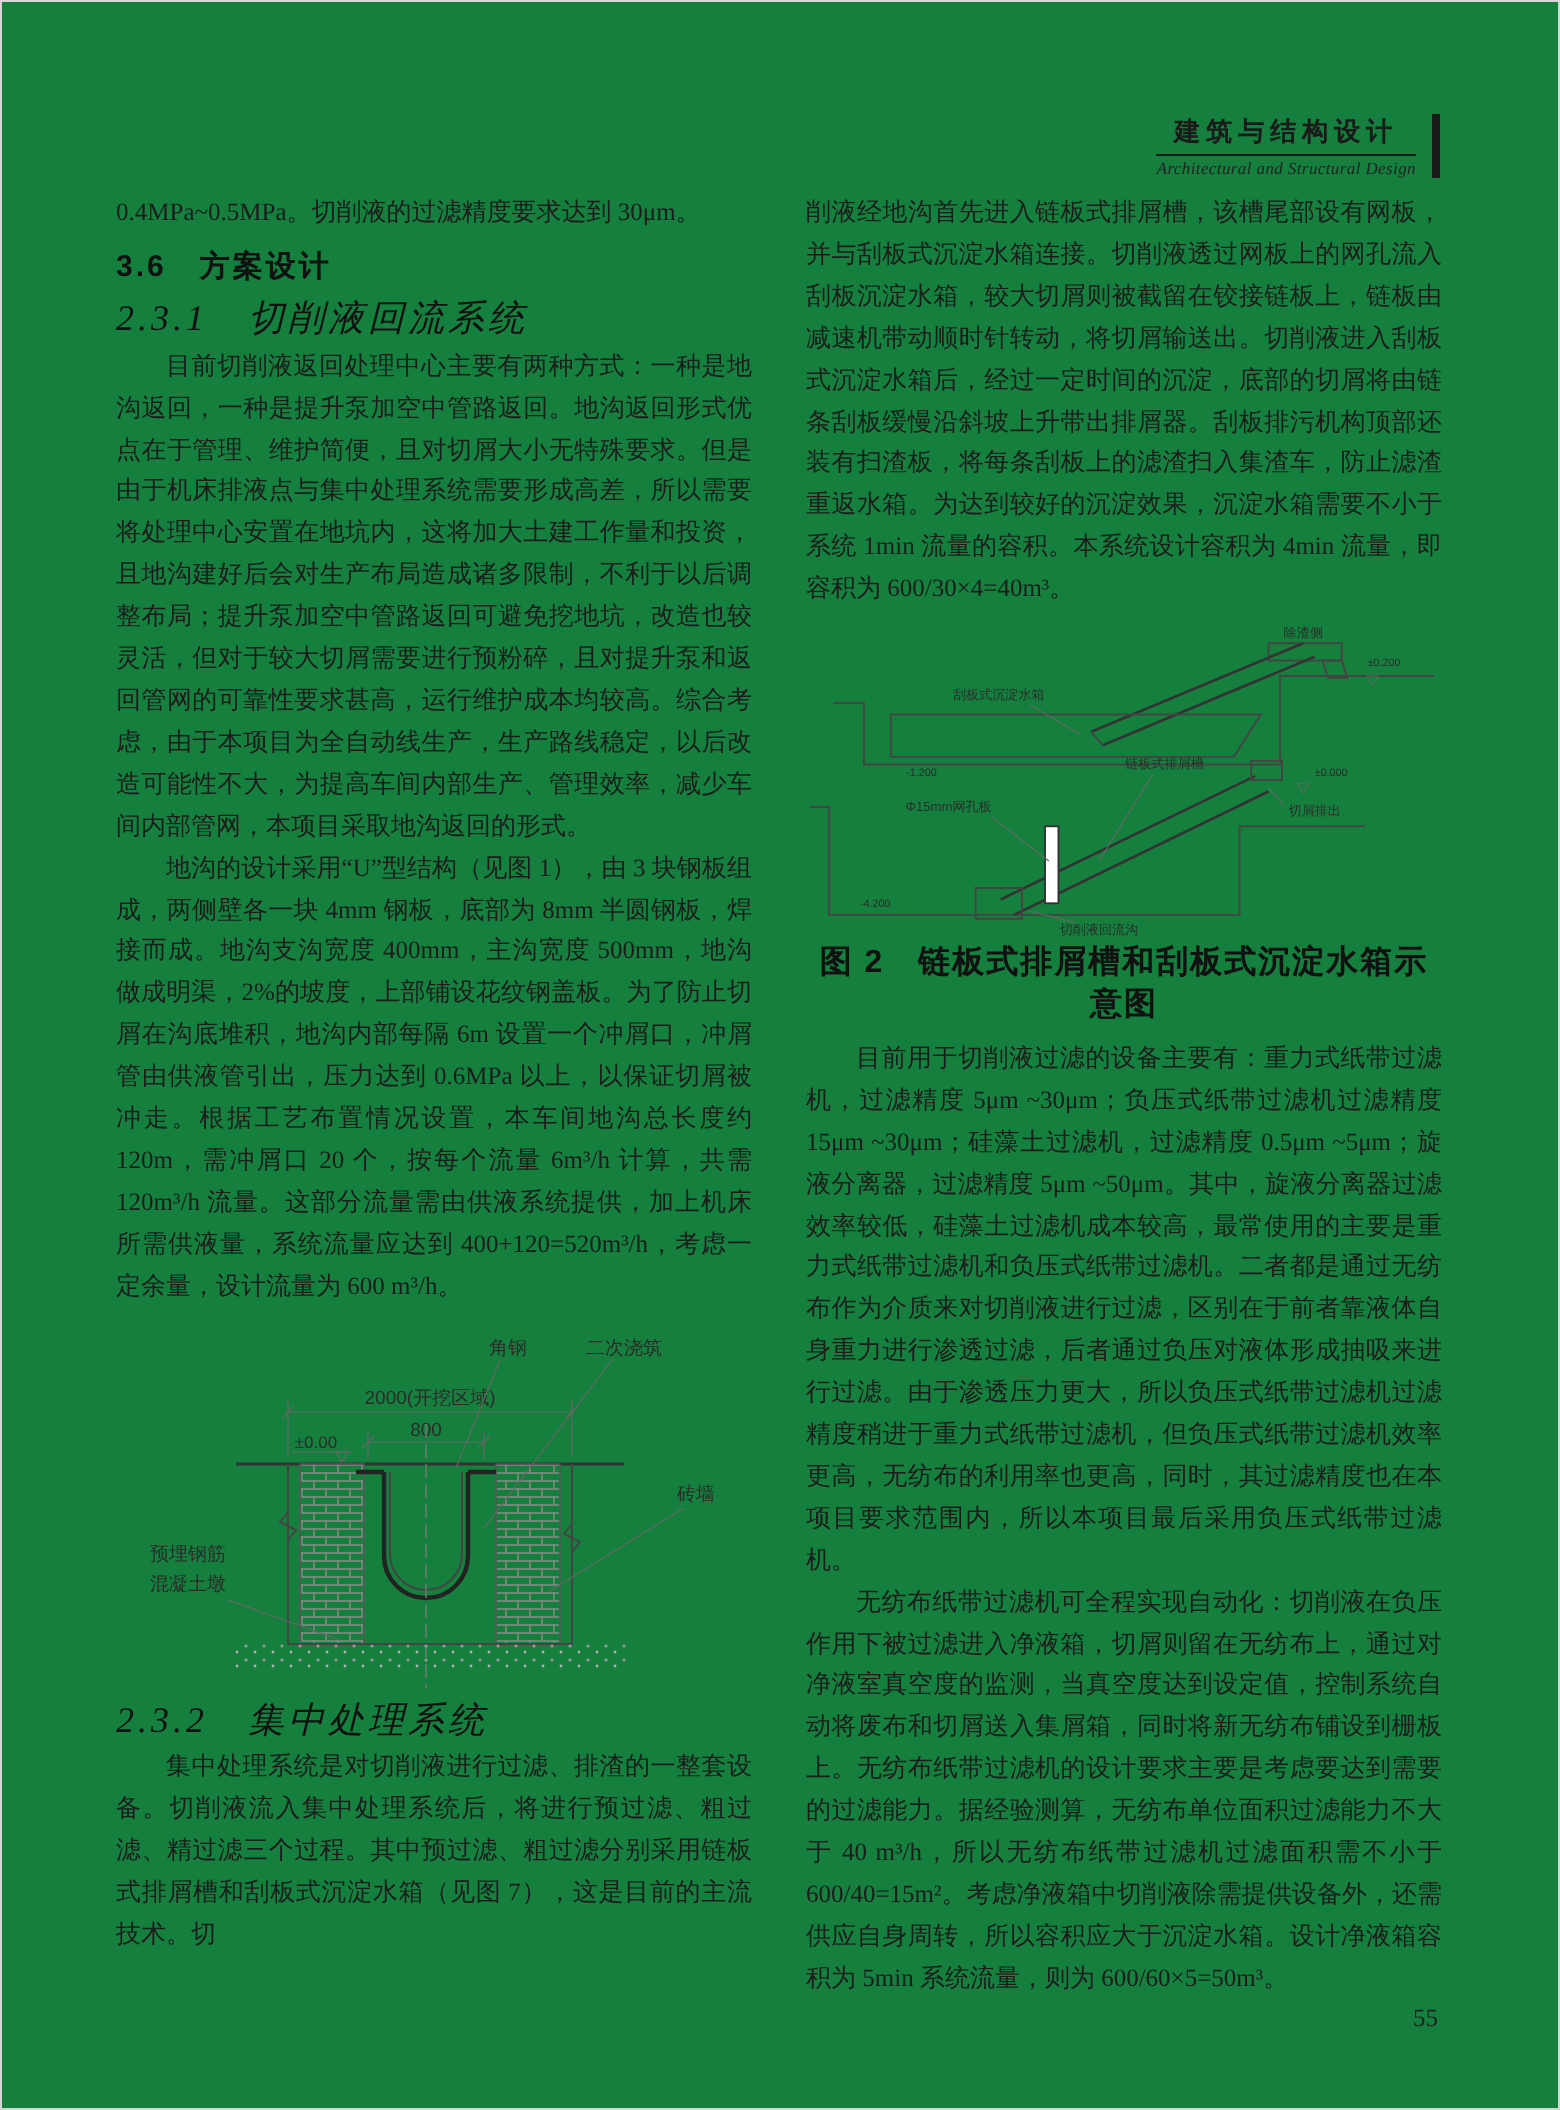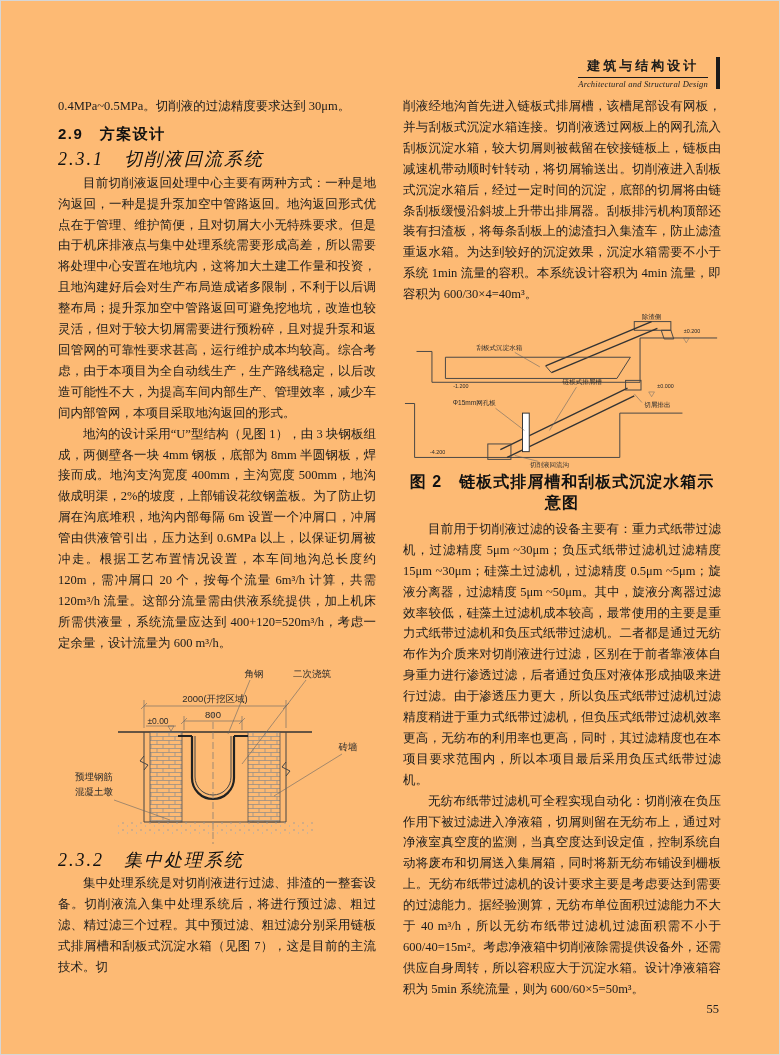--- a/index.html
+++ b/index.html
@@ -1,20 +1,20 @@
 <!DOCTYPE html>
 <html><head>
 <meta charset="utf-8">
 <style>
   html,body{margin:0;padding:0;}
   body{
     width:780px;height:1055px;background:#ffffff;position:relative;
     font-family:"Liberation Serif","DejaVu Serif",serif;color:#1c1c1c;
   }
-  .page{position:absolute;inset:0;border:1px solid #d6d6d6;box-sizing:border-box;overflow:hidden;background:#fdba74;}
+  .page{position:absolute;inset:0;border:1px solid #d6d6d6;box-sizing:border-box;overflow:hidden;background:#15803d;}
   
   .header{position:absolute;top:56px;right:59px;}
   .badge{border-right:4px solid #1a1a1a;padding-right:8px;text-align:center;}
   .badge-cn{font-family:"Liberation Sans","DejaVu Sans",sans-serif;font-weight:bold;font-size:13px;letter-spacing:3px;color:#1a1a1a;white-space:nowrap;}
   .badge-line{border-top:1.2px solid #1a1a1a;margin:2px 0 1px 0;}
   .badge-en{font-style:italic;font-size:8.5px;letter-spacing:0.2px;color:#222;white-space:nowrap;}
   
   .columns{position:absolute;top:95px;left:57px;width:664px;display:flex;gap:27px;}
   .col{width:318px;font-size:12.5px;line-height:20.9px;text-align:justify;}
   p.body{margin:0;text-indent:2em;}
@@ -46,21 +46,21 @@
       <div class="badge-cn">建筑与结构设计</div>
       <div class="badge-line"></div>
       <div class="badge-en">Architectural and Structural Design</div>
     </div>
   </div>
 
   <div class="columns">
 
     <div class="col">
       <p class="cont">0.4MPa~0.5MPa。切削液的过滤精度要求达到 30μm。</p>
-      <h2 class="section">2.9　方案设计</h2>
+      <h2 class="section">3.6　方案设计</h2>
       <h3 class="sub">2.3.1　切削液回流系统</h3>
       <p class="body">目前切削液返回处理中心主要有两种方式：一种是地沟返回，一种是提升泵加空中管路返回。地沟返回形式优点在于管理、维护简便，且对切屑大小无特殊要求。但是由于机床排液点与集中处理系统需要形成高差，所以需要将处理中心安置在地坑内，这将加大土建工作量和投资，且地沟建好后会对生产布局造成诸多限制，不利于以后调整布局；提升泵加空中管路返回可避免挖地坑，改造也较灵活，但对于较大切屑需要进行预粉碎，且对提升泵和返回管网的可靠性要求甚高，运行维护成本均较高。综合考虑，由于本项目为全自动线生产，生产路线稳定，以后改造可能性不大，为提高车间内部生产、管理效率，减少车间内部管网，本项目采取地沟返回的形式。</p>
       <p class="body">地沟的设计采用“U”型结构（见图 1），由 3 块钢板组成，两侧壁各一块 4mm 钢板，底部为 8mm 半圆钢板，焊接而成。地沟支沟宽度 400mm，主沟宽度 500mm，地沟做成明渠，2%的坡度，上部铺设花纹钢盖板。为了防止切屑在沟底堆积，地沟内部每隔 6m 设置一个冲屑口，冲屑管由供液管引出，压力达到 0.6MPa 以上，以保证切屑被冲走。根据工艺布置情况设置，本车间地沟总长度约 120m，需冲屑口 20 个，按每个流量 6m³/h 计算，共需 120m³/h 流量。这部分流量需由供液系统提供，加上机床所需供液量，系统流量应达到 400+120=520m³/h，考虑一定余量，设计流量为 600 m³/h。</p>
 
       <div class="figure">
         <svg width="318" height="188" viewBox="0 0 318 188">
           <defs>
             <pattern id="brick" width="12" height="8" patternUnits="userSpaceOnUse">
               <path d="M0 0.5 H12 M0 4.5 H12 M3 0.5 V4.5 M9 4.5 V8.5" stroke="#8a8a8a" stroke-width="0.7" fill="none"></path>
             </pattern>

